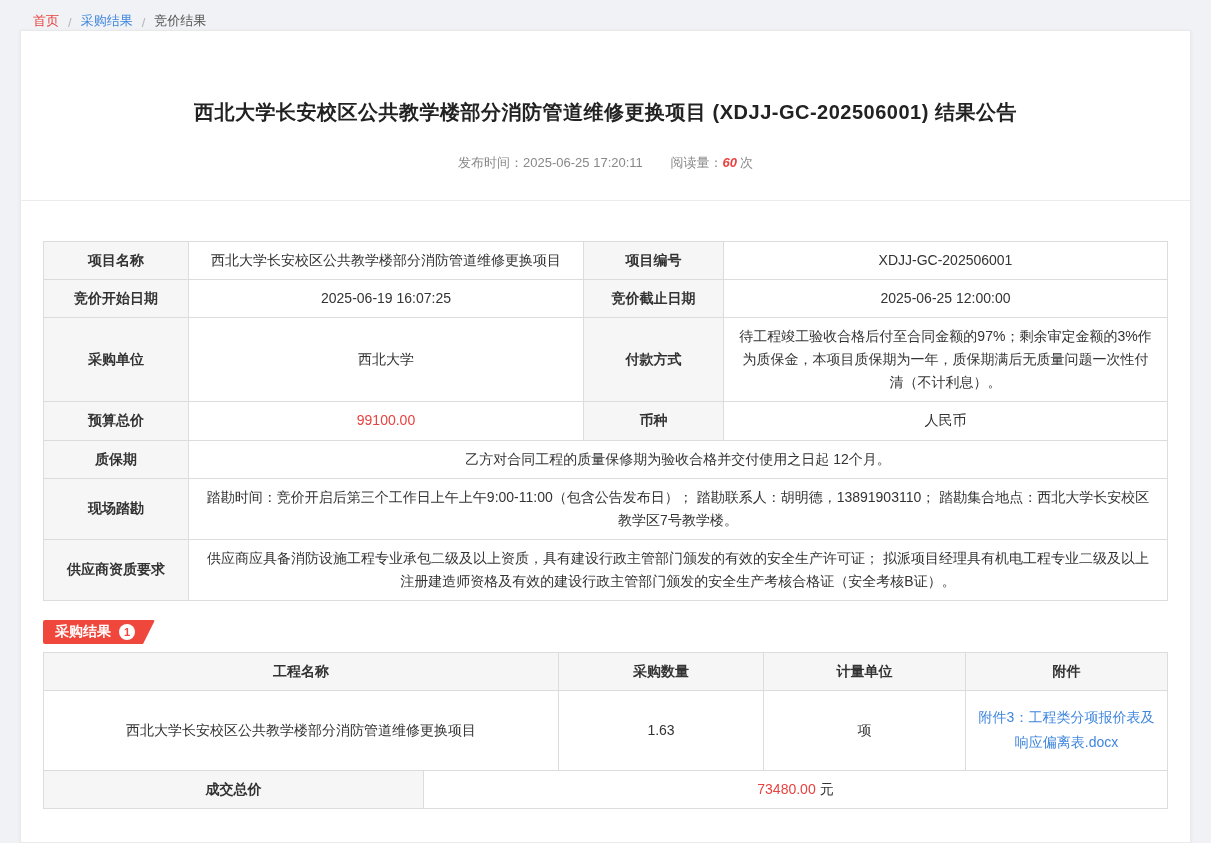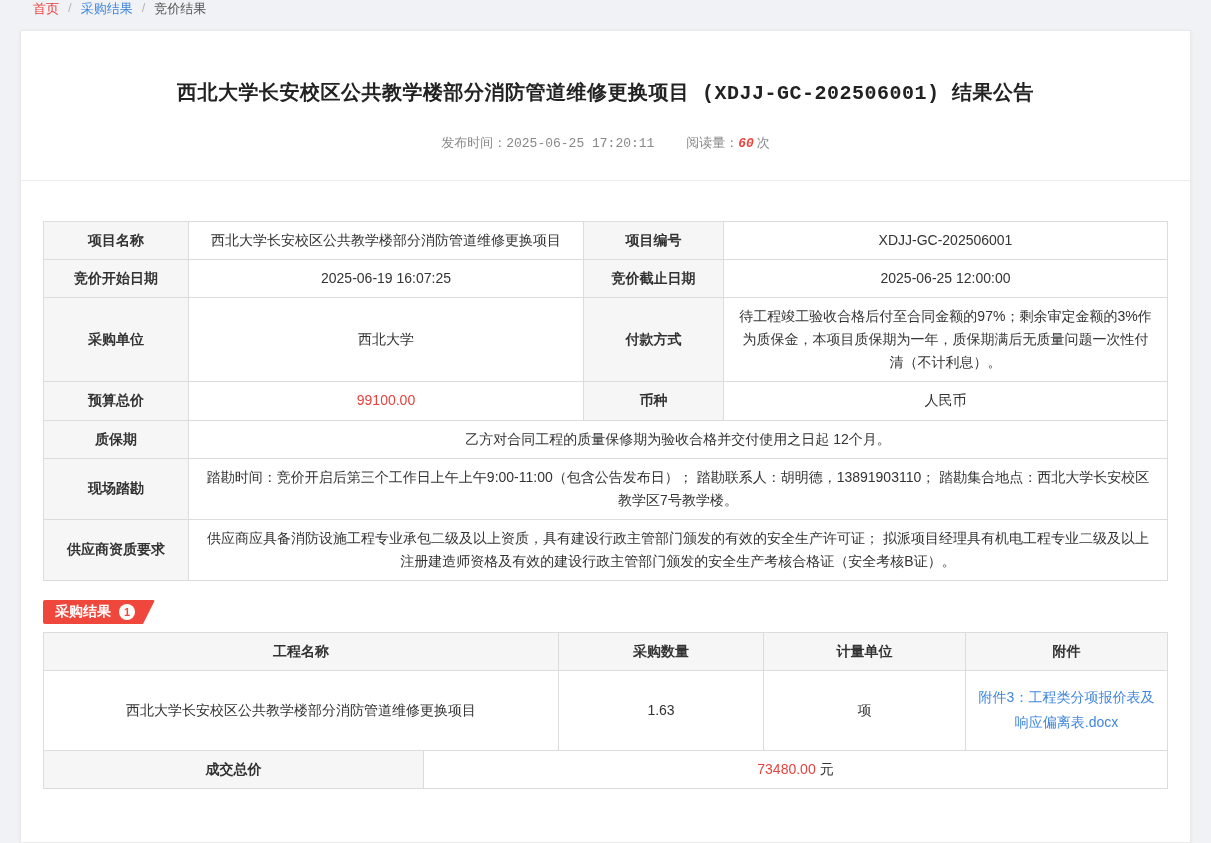--- a/index.html
+++ b/index.html
@@ -15,21 +15,21 @@
     --accent-red: #e8423f;
     --link-blue: #3f86dd;
     --badge-red: #f0473c;
     --border: #dcdcdc;
     --label-bg: #f6f6f6;
   }
   
   .breadcrumb-bar {
     height: 30px;
     display: flex;
-    align-items: flex-start;
+    align-items: flex-end;
     padding-left: 33px;
     font-size: 13px;
   }
   .crumb { text-decoration: none; cursor: pointer; }
   .crumb-home { color: var(--accent-red); }
   .crumb-mid { color: var(--link-blue); }
   .crumb-cur { color: #555; cursor: default; }
   .crumb-sep { color: #b5b5b5; margin: 0 9px; }
 
   
@@ -37,24 +37,23 @@
     background: #fff;
     margin: 0 20px;
     height: 813px;
     border: 1px solid #e9e9e9;
     box-shadow: 0 1px 4px rgba(0,0,0,.05);
     padding: 0 22px;
     overflow: hidden;
   }
   .doc-header {
     text-align: center;
-    padding: 48px 22px 28px 22px;
+    padding: 68px 22px 28px 22px;
     margin: 0 -22px;
     border-bottom: 1px solid #ececec;
-    font-family: Liberation Mono, monospace;
   }
   .doc-title {
     font-size: 20px;
     font-weight: bold;
     color: #222;
     letter-spacing: .5px;
   }
   .doc-meta {
     margin-top: 28px;
     font-size: 13px;

